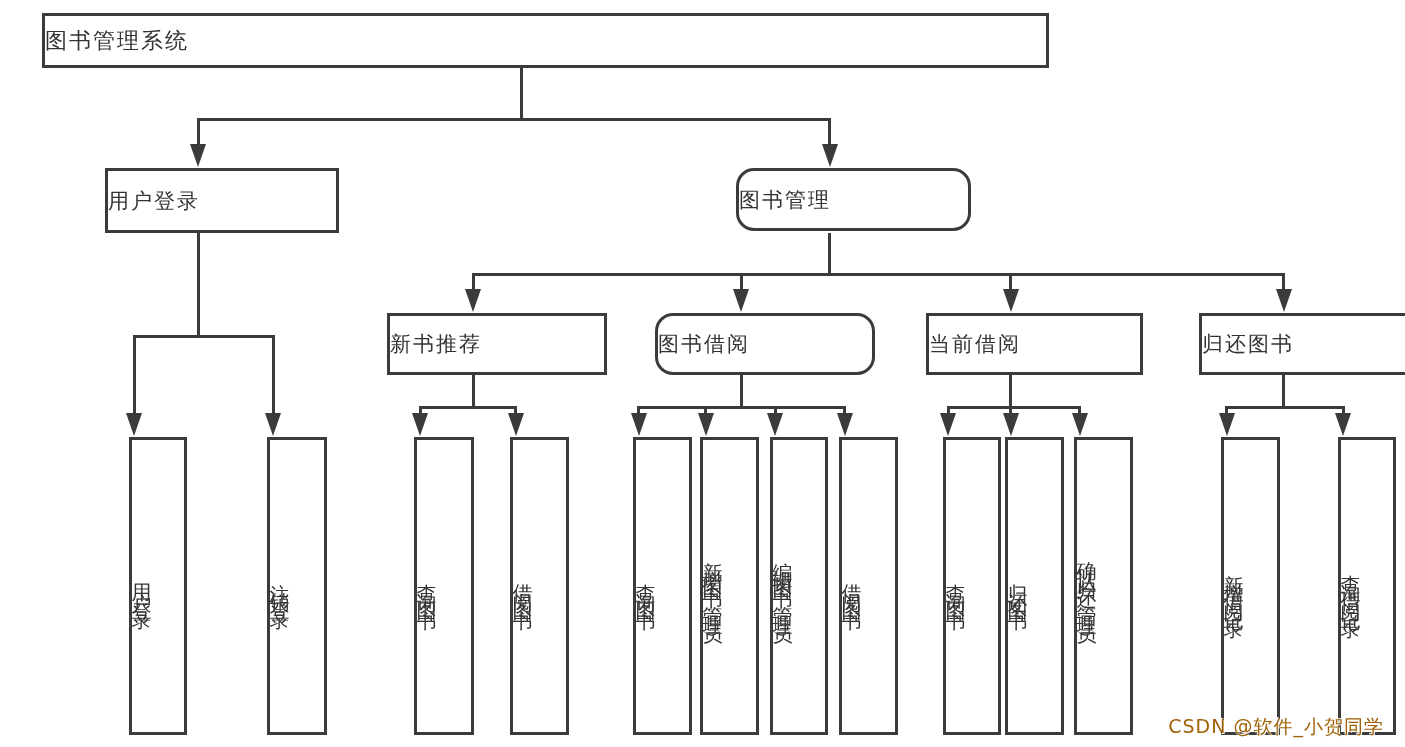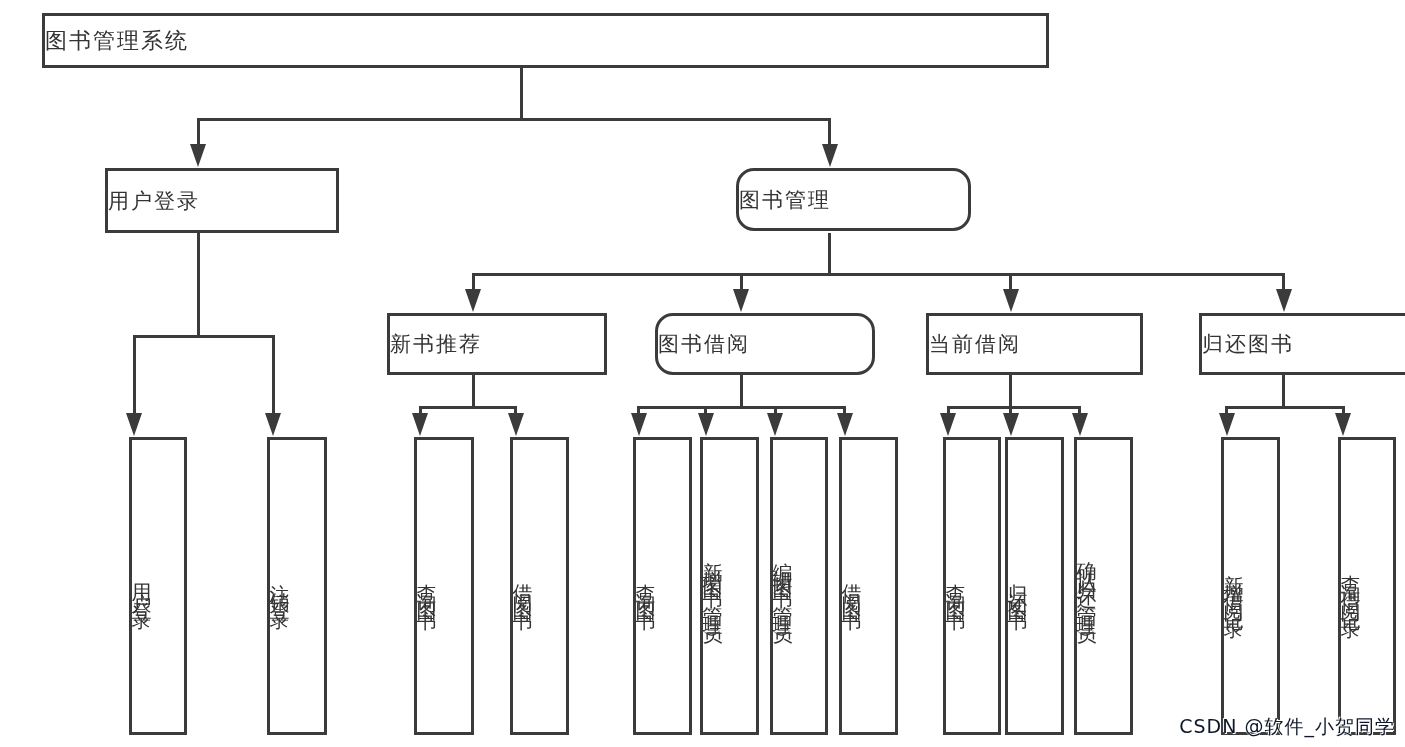--- a/index.html
+++ b/index.html
@@ -44,25 +44,25 @@
   .arrowhead {
     position: absolute;
     width: 0;
     height: 0;
     border-left: 8px solid transparent;
     border-right: 8px solid transparent;
     border-top: 23px solid #3b3b3b;
   }
   #watermark {
     position: absolute;
-    right: 10px;
+    right: 21px;
     bottom: 7px;
     font-size: 19px;
     letter-spacing: 1px;
-    color: #0f172a;
+    color: #a16207;
     text-shadow: 0 0 2px #ffffff, 1px 1px 0 #ffffff, -1px -1px 0 #ffffff;
     z-index: 50;
     white-space: nowrap;
   }
 </style>
 </head>
 <body>
 
 <div id="stage">
   <div id="nodes-layer">

